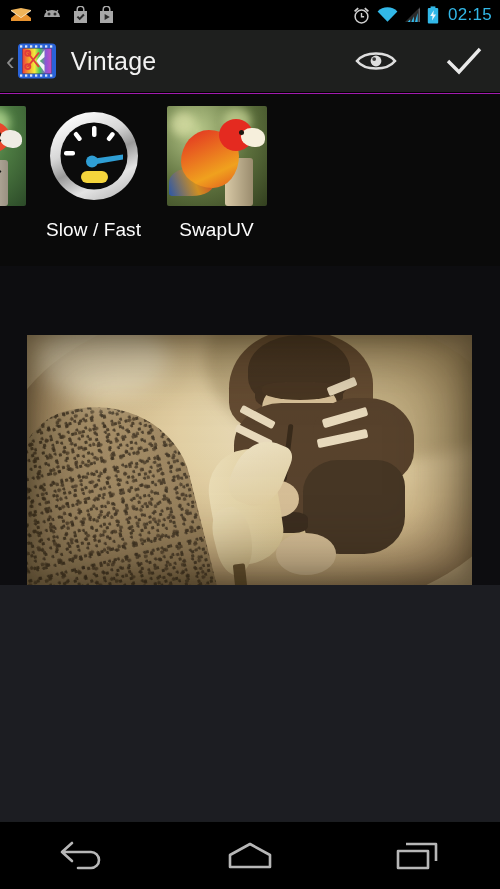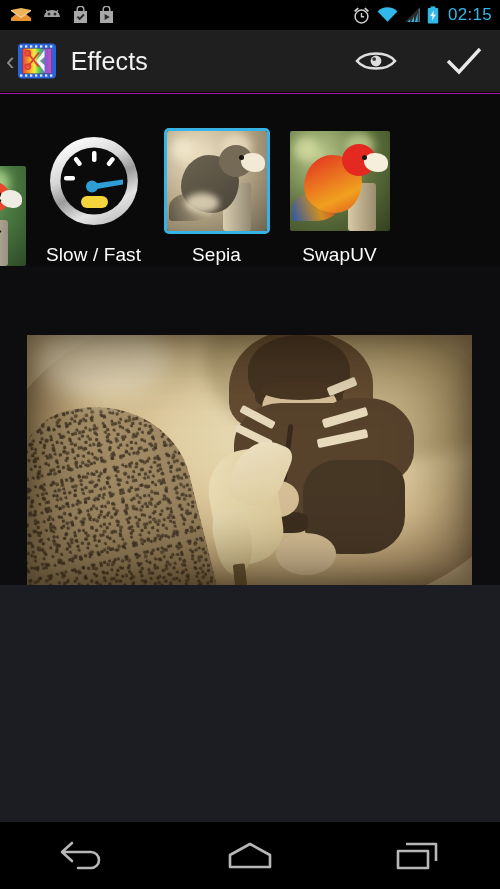--- a/index.html
+++ b/index.html
@@ -28,21 +28,21 @@
   #back-chevron { color:#8b8b8b; font-size:26px; line-height:1; margin-right:2px; font-weight:300; }
   #app-icon { width:40px; height:40px; flex:none; }
   #app-title { color:#f2f2f2; font-size:25px; margin-left:14px; letter-spacing:.2px; }
   .ab-actions { margin-left:auto; display:flex; align-items:center; gap:48px; }
 
   
   #effects-strip {
     position:absolute; left:0; top:94px; width:500px; height:172px;
     background:#0a0a0a; overflow:hidden;
   }
-  #effects-row { display:flex; align-items:flex-end; height:100%; padding-top:12px; }
+  #effects-row { display:flex; align-items:flex-start; height:100%; padding-top:12px; }
   .effect-item {
     flex:none; width:123px; display:flex; flex-direction:column; align-items:center;
   }
   .effect-item.partial { width:36px; overflow:hidden; align-items:flex-start; margin-left:-4px; }
   .effect-item.partial .thumb { margin-left:-70px; }
   .thumb {
     width:100px; height:100px; border-radius:2px; overflow:hidden; position:relative;
     background:#111;
   }
   .effect-item.selected .thumb { outline:3px solid #35b3e7; outline-offset:0; }
@@ -233,21 +233,21 @@
         <rect x="3" y="33.4" width="2.3" height="2.3"></rect>
           <rect x="8" y="33.4" width="2.3" height="2.3"></rect>
         <rect x="13" y="33.4" width="2.3" height="2.3"></rect>
           <rect x="18" y="33.4" width="2.3" height="2.3"></rect>
         <rect x="23" y="33.4" width="2.3" height="2.3"></rect>
           <rect x="28" y="33.4" width="2.3" height="2.3"></rect>
         <rect x="33" y="33.4" width="2.3" height="2.3"></rect>
       </g>
     </svg>
 
-    <span id="app-title">Effects</span>
+    <span id="app-title">Vintage</span>
 
     <div class="ab-actions">
       <svg width="44" height="28" viewBox="0 0 44 28">
         <path d="M3 14 C11 4, 33 4, 41 14 C33 24, 11 24, 3 14 Z" fill="none" stroke="#dedede" stroke-width="2.6"></path>
         <circle cx="22" cy="14" r="5.4" fill="#dedede"></circle>
         <circle cx="20.2" cy="12.1" r="1.9" fill="#3b3b3b"></circle>
       </svg>
       <svg width="36" height="30" viewBox="0 0 36 30">
         <path d="M2 15 L13 26 L34 3" fill="none" stroke="#e9e9e9" stroke-width="3.4"></path>
       </svg>
@@ -296,38 +296,20 @@
               <rect x="17" y="42" width="11" height="4.5" rx="2"></rect>
             </g>
             <path d="M44 50 L76 45.6 L76 50.6 L44 56 Z" fill="#2f9ed4"></path>
             <circle cx="45" cy="52.5" r="6" fill="#2f9ed4"></circle>
             <rect x="34" y="62" width="27" height="12" rx="6" fill="#f5d53c"></rect>
           </svg>
         </div>
         <div class="effect-label">Slow / Fast</div>
       </div>
 
-      <div class="effect-item selected">
-        <div class="thumb">
-          <div class="parrot">
-            <div class="p-bg" style="background:radial-gradient(ellipse at 32% 24%,#efe3c5,#b4a585 52%,#6e6450 100%)"></div>
-            <div class="blob" style="left:4px;top:6px;width:24px;height:24px;background:#f4ead0"></div>
-            <div class="blob" style="left:54px;top:2px;width:30px;height:28px;background:#f0e4c6"></div>
-            <div class="blob" style="left:26px;top:14px;width:18px;height:18px;background:#e5d8b9"></div>
-            <div class="p-post" style="left:56px;top:52px;width:28px;height:48px;background:linear-gradient(90deg,#d9cdb0,#938a73)"></div>
-            <div class="p-tail" style="left:2px;top:62px;width:46px;height:28px;background:linear-gradient(70deg,#5d5543,#a2957a 60%,#cbbf9f)"></div>
-            <div class="p-body" style="left:14px;top:24px;width:58px;height:58px;background:linear-gradient(150deg,#6c6351,#4b4438)"></div>
-            <div class="p-head" style="left:52px;top:14px;width:34px;height:32px;background:#746a55"></div>
-            <div class="p-beak" style="left:74px;top:22px;width:24px;height:19px;background:#f3ead5"></div>
-            <div class="p-eye" style="left:72px;top:24px"></div>
-            <div class="blob" style="left:18px;top:62px;width:34px;height:20px;background:#e8dcbe;filter:blur(3px);opacity:.85"></div>
-          </div>
-        </div>
-        <div class="effect-label">Sepia</div>
-      </div>
 
 
       <div class="effect-item">
         <div class="thumb">
           <div class="parrot">
             <div class="p-bg" style="background:radial-gradient(ellipse at 30% 24%,#b9c98b,#5c6f3c 55%,#33401f 100%)"></div>
             <div class="blob" style="left:4px;top:6px;width:24px;height:24px;background:#d8dfa5"></div>
             <div class="blob" style="left:56px;top:2px;width:28px;height:26px;background:#c6d394"></div>
             <div class="p-post" style="left:58px;top:52px;width:28px;height:48px;background:linear-gradient(90deg,#d8c9a6,#9a8c6e)"></div>
             <div class="p-tail" style="left:2px;top:62px;width:46px;height:28px;background:linear-gradient(70deg,#2b57a8,#cf8f22 55%,#cf3a22)"></div>

